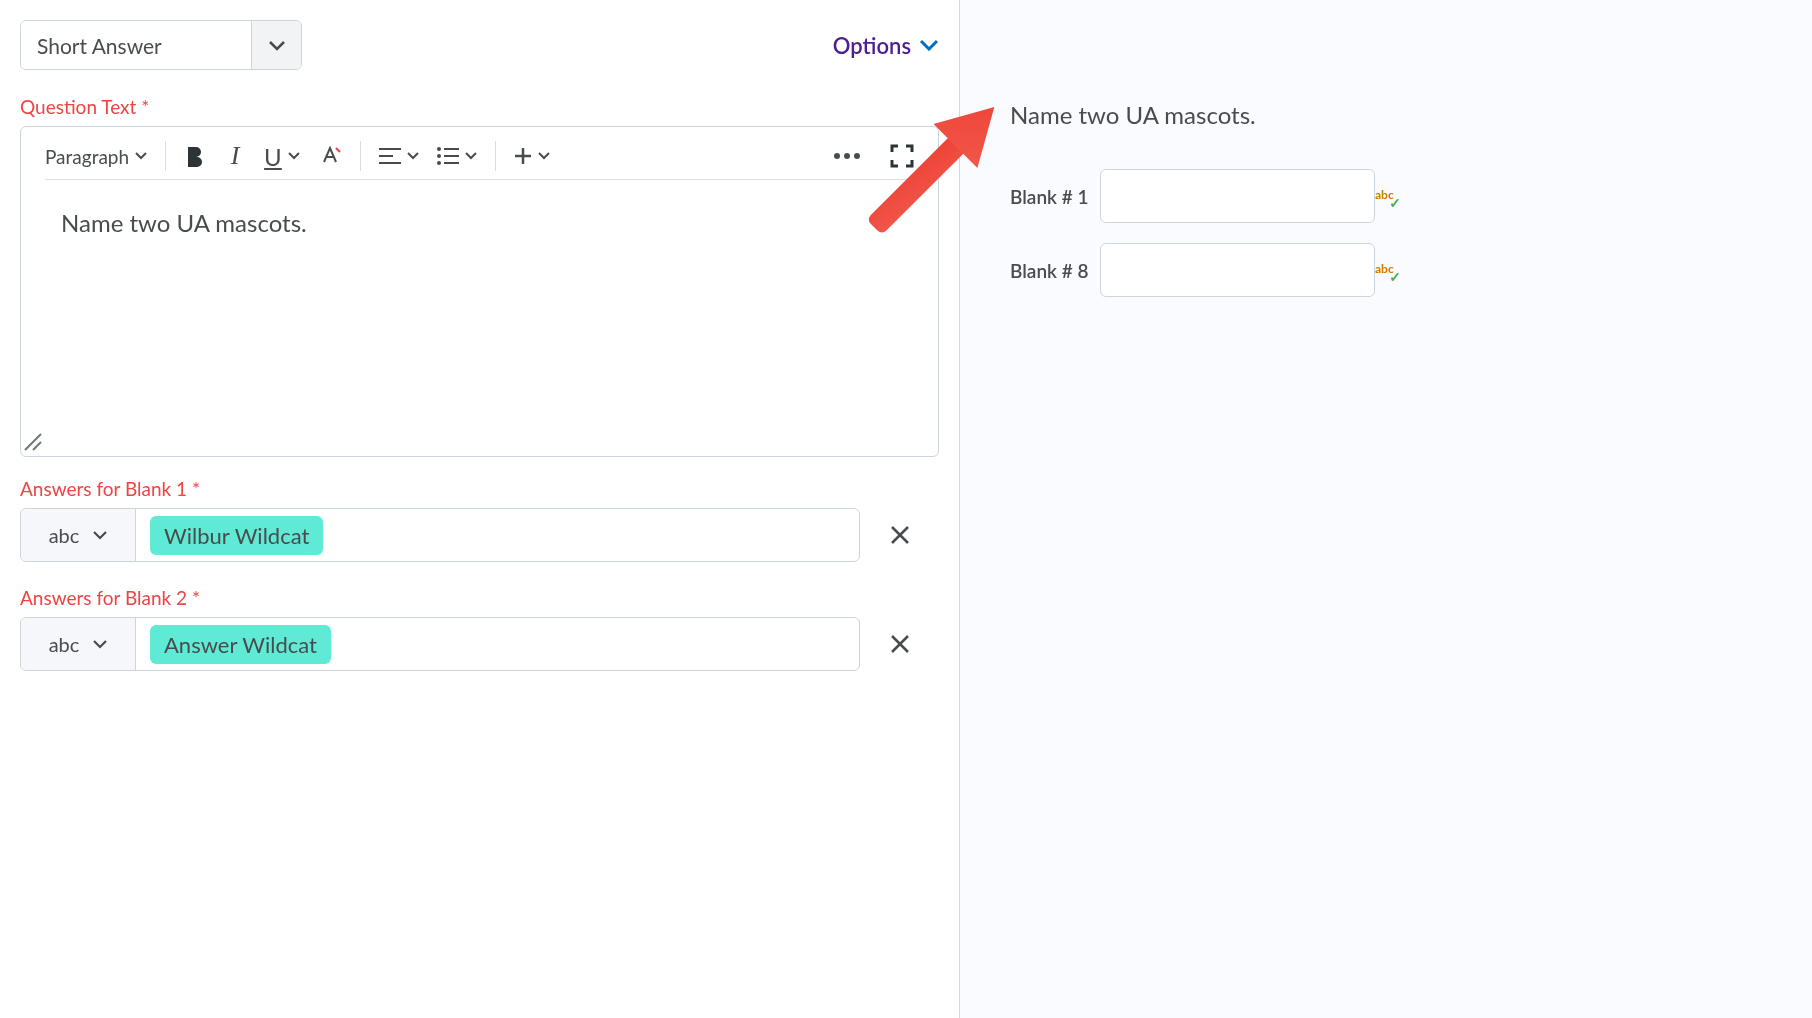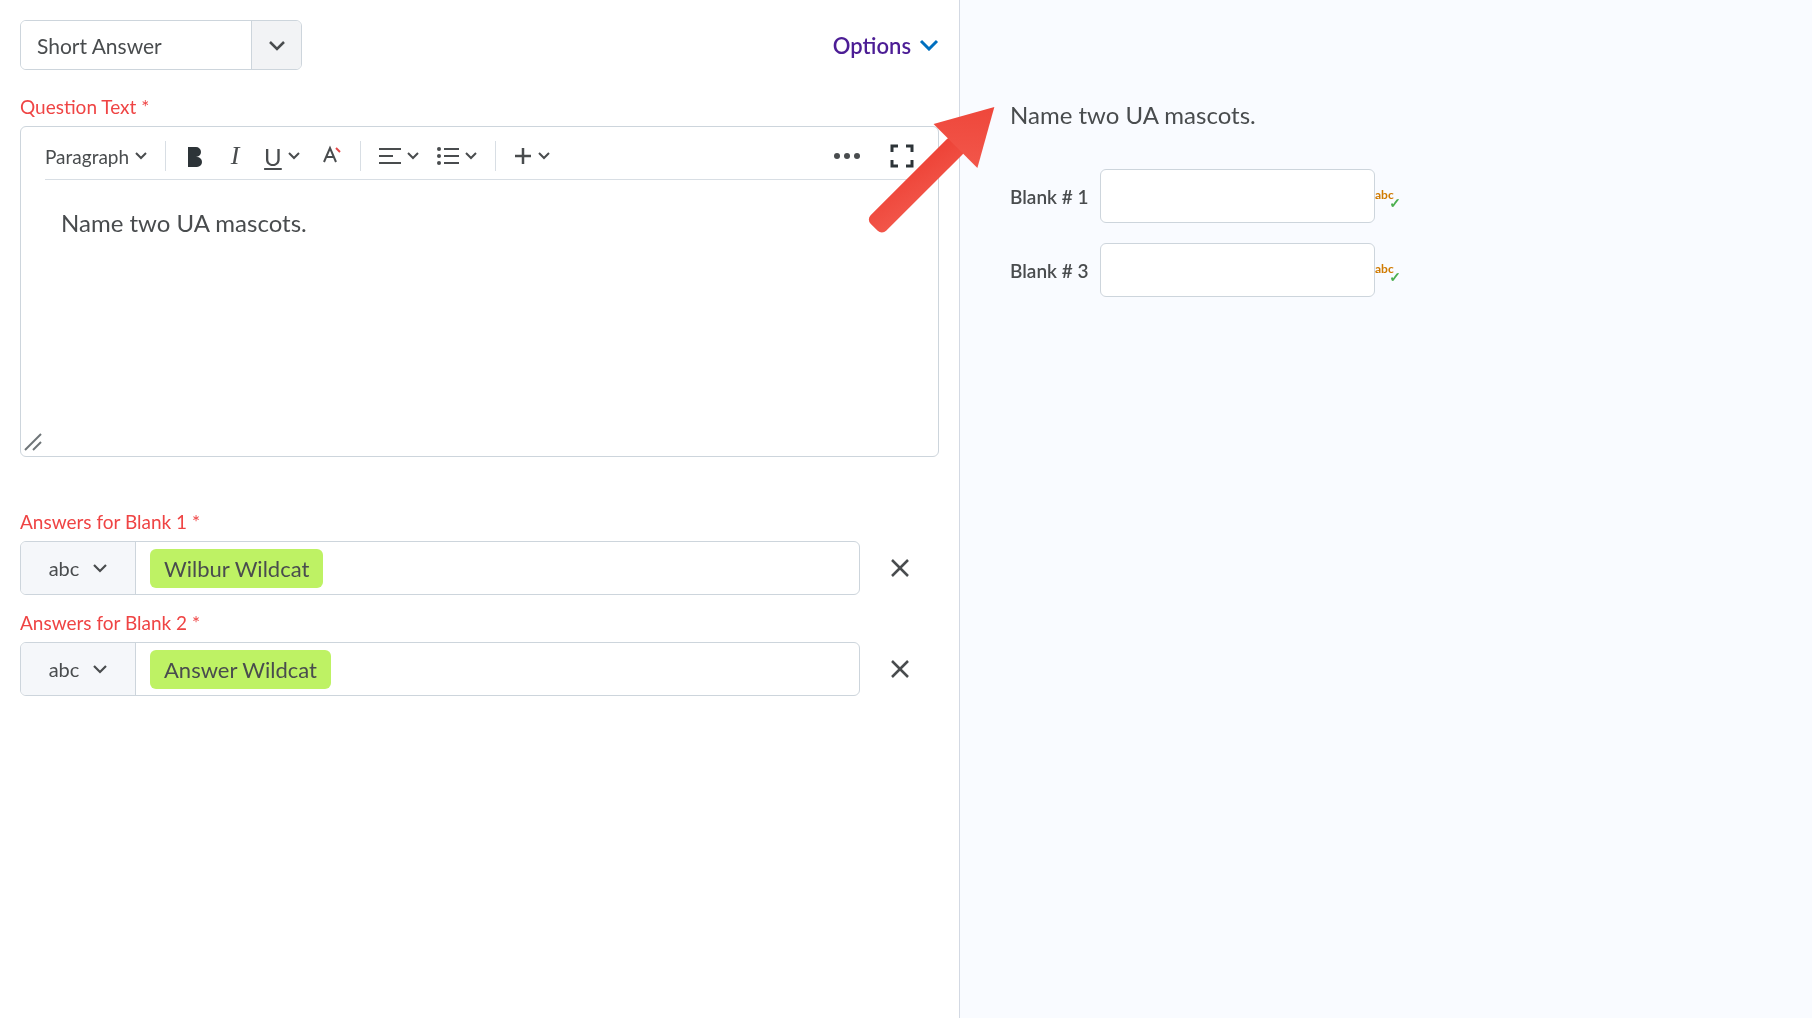--- a/index.html
+++ b/index.html
@@ -74,21 +74,21 @@
   
   .field-label {
     font-size: 19px;
     color: #ef4444;
     margin-bottom: 8px;
   }
   
   .rte {
     border: 1px solid #cdd5dc;
     border-radius: 6px;
-    margin-bottom: 53px;
+    margin-bottom: 20px;
   }
   .rte-toolbar {
     padding: 14px 24px 8px;
     display: flex;
     align-items: center;
     position: relative;
   }
   .tb-divider-line {
     border-bottom: 1px solid #d8dee4;
     margin: 0 24px;
@@ -121,21 +121,21 @@
     color: #494c4e;
     position: relative;
   }
   .rte-resize {
     text-align: right;
     padding-right: 8px;
     padding-bottom: 4px;
     color: #6e7477;
   }
   
-  .answer-block { margin-bottom: 16px; }
+  .answer-block { margin-bottom: 24px; }
   .answer-row {
     display: flex;
     align-items: center;
     gap: 30px;
   }
   .answer-box {
     display: flex;
     border: 1px solid #cdd5dc;
     border-radius: 6px;
     height: 54px;
@@ -151,21 +151,21 @@
     display: flex;
     align-items: center;
     justify-content: center;
     gap: 14px;
     color: #494c4e;
     font-size: 20px;
     cursor: pointer;
   }
   .answer-chip {
     margin-left: 14px;
-    background: #bef264;
+    background: #5eead4;
     border-radius: 6px;
     padding: 6px 14px;
     font-size: 22px;
     color: #494c4e;
   }
   .remove-x {
     font-size: 26px;
     color: #494c4e;
     cursor: pointer;
     width: 30px;
@@ -406,18 +406,18 @@
   </div>
 
   <div class="right-panel">
     <div class="preview-title">Name two UA mascots.</div>
     <div class="blank-row">
       <div class="blank-label">Blank # 1</div>
       <div class="blank-input"></div>
       <div class="abc-check">abc</div>
     </div>
     <div class="blank-row">
-      <div class="blank-label">Blank # 3</div>
+      <div class="blank-label">Blank # 8</div>
       <div class="blank-input"></div>
       <div class="abc-check">abc</div>
     </div>
   </div>
 </div>
 
 </body></html>

